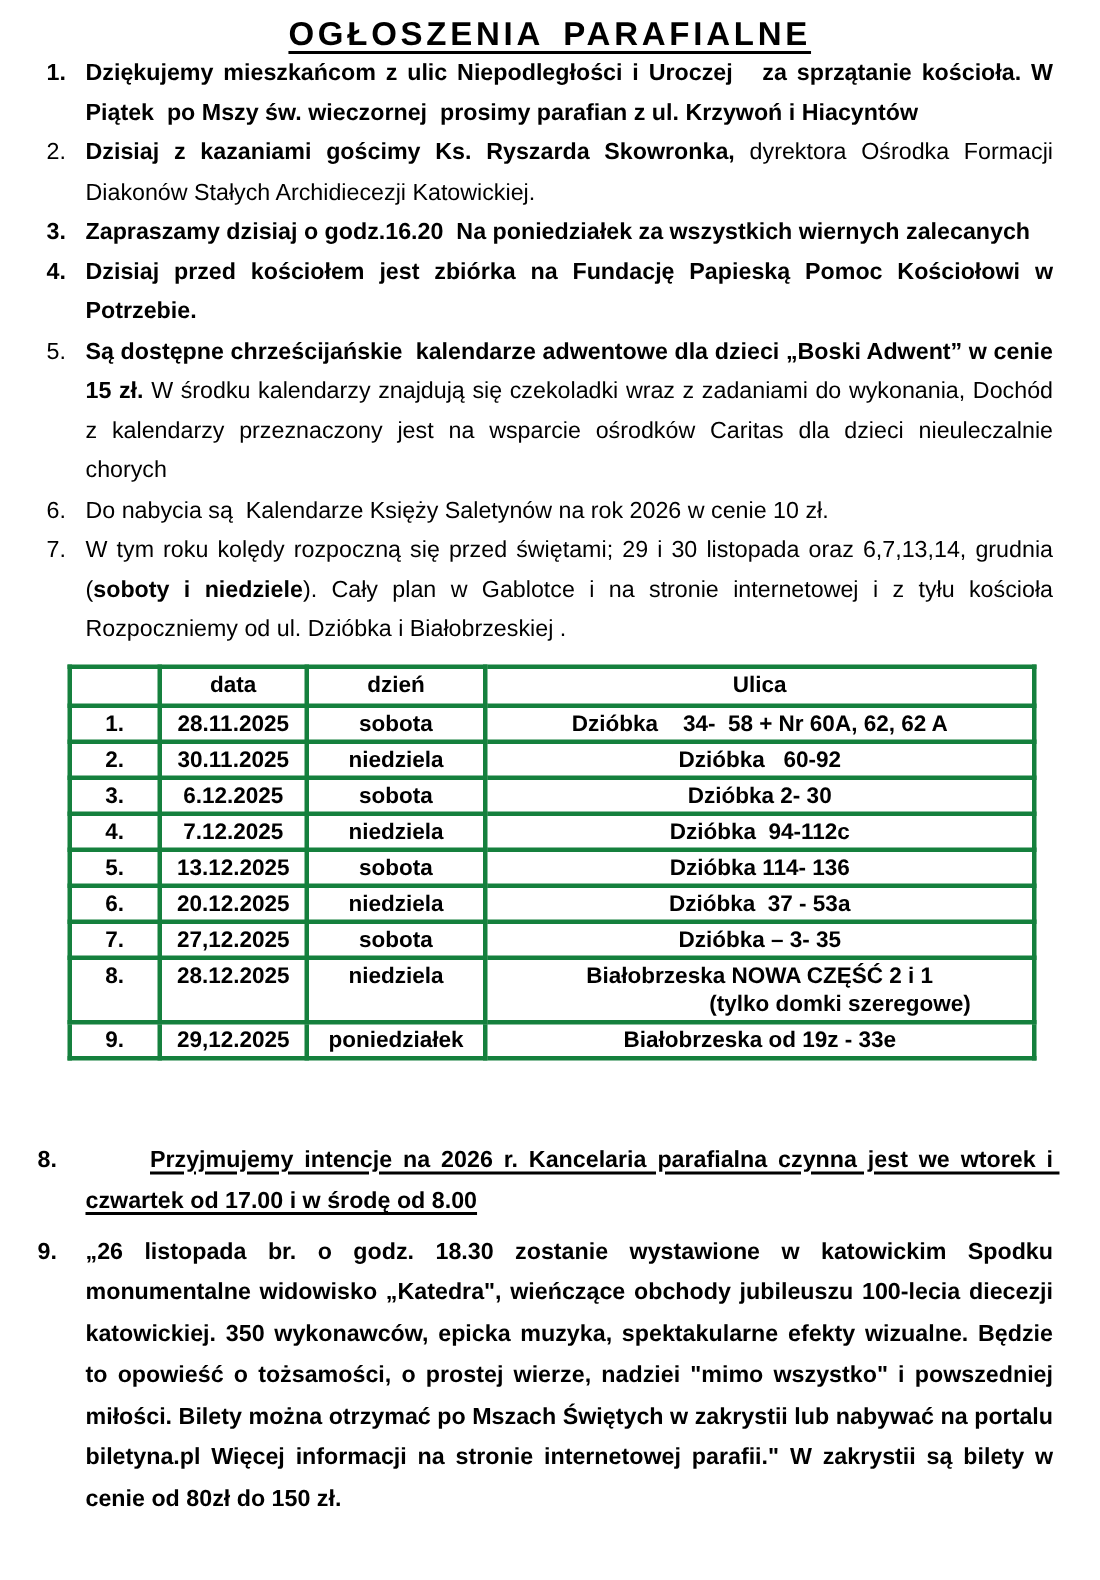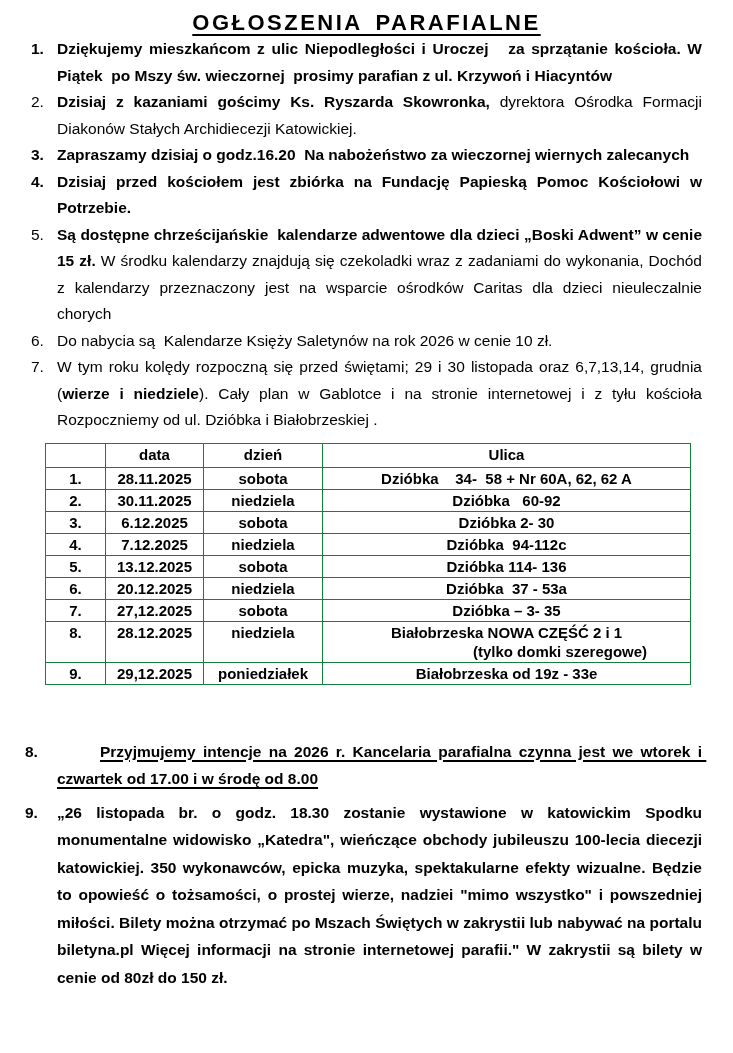--- a/index.html
+++ b/index.html
@@ -31,21 +31,21 @@
 
   table.schedule {
     border-collapse:collapse; table-layout:fixed;
     width:646px; margin:9px 0 0 14px;
     font-size:15px; font-weight:bold;
   }
   .schedule col.c-no   { width:60px; }
   .schedule col.c-date { width:98px; }
   .schedule col.c-day  { width:119px; }
   .schedule th, .schedule td {
-    border:1px solid #15803d; padding:1px 5px; line-height:19px; vertical-align:top;
+    border:3px solid #15803d; padding:1px 5px; line-height:19px; vertical-align:top;
   }
   .schedule th { text-align:center; height:21px; }
   .schedule td.center { text-align:center; }
   .schedule td.street { text-align:center; white-space:pre-wrap; }
   .street .line2.big-indent { padding-left:107px; }
   .street .line2.sm-indent  { padding-left:8px; }
 
   .list.bottom { margin-top:53px; line-height:27.5px; }
   .list.bottom .item { margin-left:-6px; }
   .list.bottom .item .num { flex:0 0 32px; }
@@ -64,37 +64,37 @@
       <div class="item">
         <span class="num b">1.</span>
         <div class="txt"><span class="b">Dziękujemy mieszkańcom z ulic Niepodległości i Uroczej   za sprzątanie kościoła. W Piątek  po Mszy św. wieczornej  prosimy parafian z ul. Krzywoń i Hiacyntów</span></div>
       </div>
       <div class="item">
         <span class="num">2.</span>
         <div class="txt"><span class="b">Dzisiaj z kazaniami gościmy Ks. Ryszarda Skowronka, </span><span class="r">dyrektora Ośrodka Formacji Diakonów Stałych Archidiecezji Katowickiej.</span></div>
       </div>
       <div class="item">
         <span class="num b">3.</span>
-        <div class="txt"><span class="b">Zapraszamy dzisiaj o godz.16.20  Na nabożeństwo za wieczornej wiernych zalecanych</span></div>
+        <div class="txt"><span class="b">Zapraszamy dzisiaj o godz.16.20  Na poniedziałek za wszystkich wiernych zalecanych</span></div>
       </div>
       <div class="item">
         <span class="num b">4.</span>
         <div class="txt"><span class="b">Dzisiaj przed kościołem jest zbiórka na Fundację Papieską Pomoc Kościołowi w Potrzebie.</span></div>
       </div>
       <div class="item">
         <span class="num">5.</span>
         <div class="txt"><span class="b">Są dostępne chrześcijańskie  kalendarze adwentowe dla dzieci „Boski Adwent” w cenie 15 zł. </span><span class="r">W środku kalendarzy znajdują się czekoladki wraz z zadaniami do wykonania, Dochód z kalendarzy przeznaczony jest na wsparcie ośrodków Caritas dla dzieci nieuleczalnie chorych</span></div>
       </div>
       <div class="item">
         <span class="num">6.</span>
         <div class="txt"><span class="r">Do nabycia są  Kalendarze Księży Saletynów na rok 2026 w cenie 10 zł.</span></div>
       </div>
       <div class="item">
         <span class="num">7.</span>
-        <div class="txt"><span class="r">W tym roku kolędy rozpoczną się przed świętami; 29 i 30 listopada oraz 6,7,13,14, grudnia (</span><span class="b">wierze i niedziele</span><span class="r">). Cały plan w Gablotce i na stronie internetowej i z tyłu kościoła Rozpoczniemy od ul. Dzióbka i Białobrzeskiej .</span></div>
+        <div class="txt"><span class="r">W tym roku kolędy rozpoczną się przed świętami; 29 i 30 listopada oraz 6,7,13,14, grudnia (</span><span class="b">soboty i niedziele</span><span class="r">). Cały plan w Gablotce i na stronie internetowej i z tyłu kościoła Rozpoczniemy od ul. Dzióbka i Białobrzeskiej .</span></div>
       </div>
     </div>
 
   <table class="schedule">
     <colgroup>
       <col class="c-no">
         <col class="c-date">
         <col class="c-day">
         <col class="c-street">
     </colgroup>

